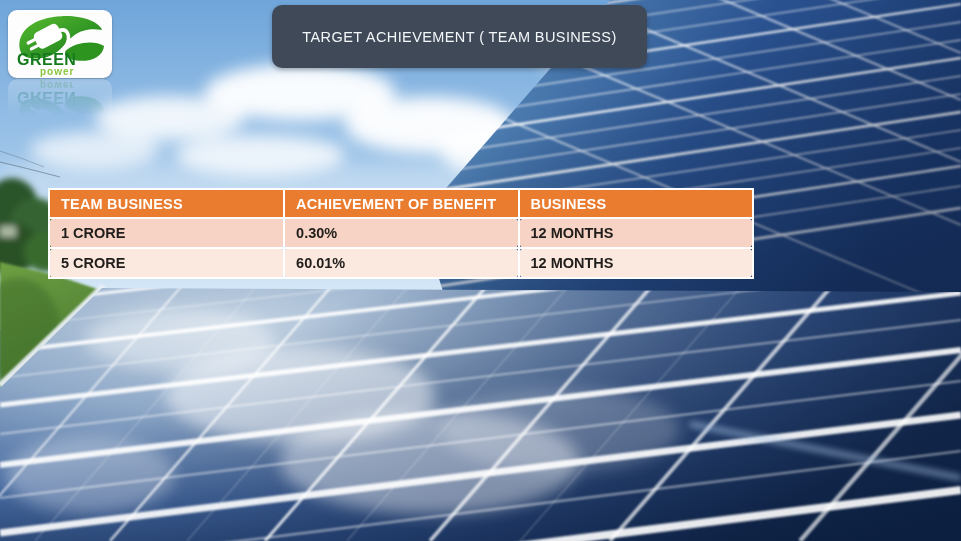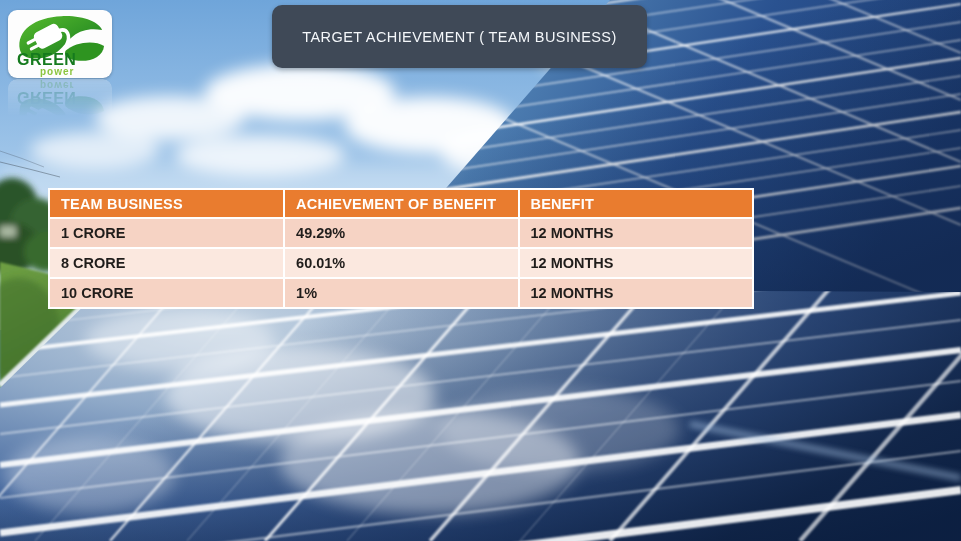--- a/index.html
+++ b/index.html
@@ -50,20 +50,21 @@
     border:2px solid #ffffff;padding:2px 11px;text-align:left;vertical-align:middle;
   }
   table.benefits th{
     background:var(--table-header-bg,#e97c2f);
     color:var(--table-header-text,#fff);
     font-size:14.5px;font-weight:700;height:23px;letter-spacing:.2px;
   }
   table.benefits td{
     font-size:14.5px;font-weight:600;height:24px;
     color:var(--table-cell-text,#201d1b);
+    border-radius:6px;
   }
   table.benefits tbody tr:nth-child(odd) td{background:var(--table-row-odd-bg,#f6d3c4);}
   table.benefits tbody tr:nth-child(even) td{background:var(--table-row-even-bg,#fbe8df);}
 </style>
 </head>
 <body>
 
 <div class="slide">
 
   <svg class="bg" viewBox="0 0 961 541" preserveAspectRatio="none">
@@ -254,36 +255,31 @@
   <div class="title-banner">
     <span>TARGET ACHIEVEMENT ( TEAM BUSINESS)</span>
   </div>
 
   <div class="tbl-wrap">
     <table class="benefits">
       <thead>
         <tr>
           <th style="width:33.4%">TEAM BUSINESS</th>
           <th style="width:33.3%">ACHIEVEMENT OF BENEFIT</th>
-          <th style="width:33.3%">BENEFIT</th>
+          <th style="width:33.3%">BUSINESS</th>
         </tr>
       </thead>
       <tbody>
         <tr>
           <td>1 CRORE</td>
-          <td>49.29%</td>
+          <td>0.30%</td>
           <td>12 MONTHS</td>
         </tr>
         <tr>
-          <td>8 CRORE</td>
+          <td>5 CRORE</td>
           <td>60.01%</td>
-          <td>12 MONTHS</td>
-        </tr>
-        <tr>
-          <td>10 CRORE</td>
-          <td>1%</td>
           <td>12 MONTHS</td>
         </tr>
       </tbody>
     </table>
   </div>
 
 </div>
 
 </body></html>

